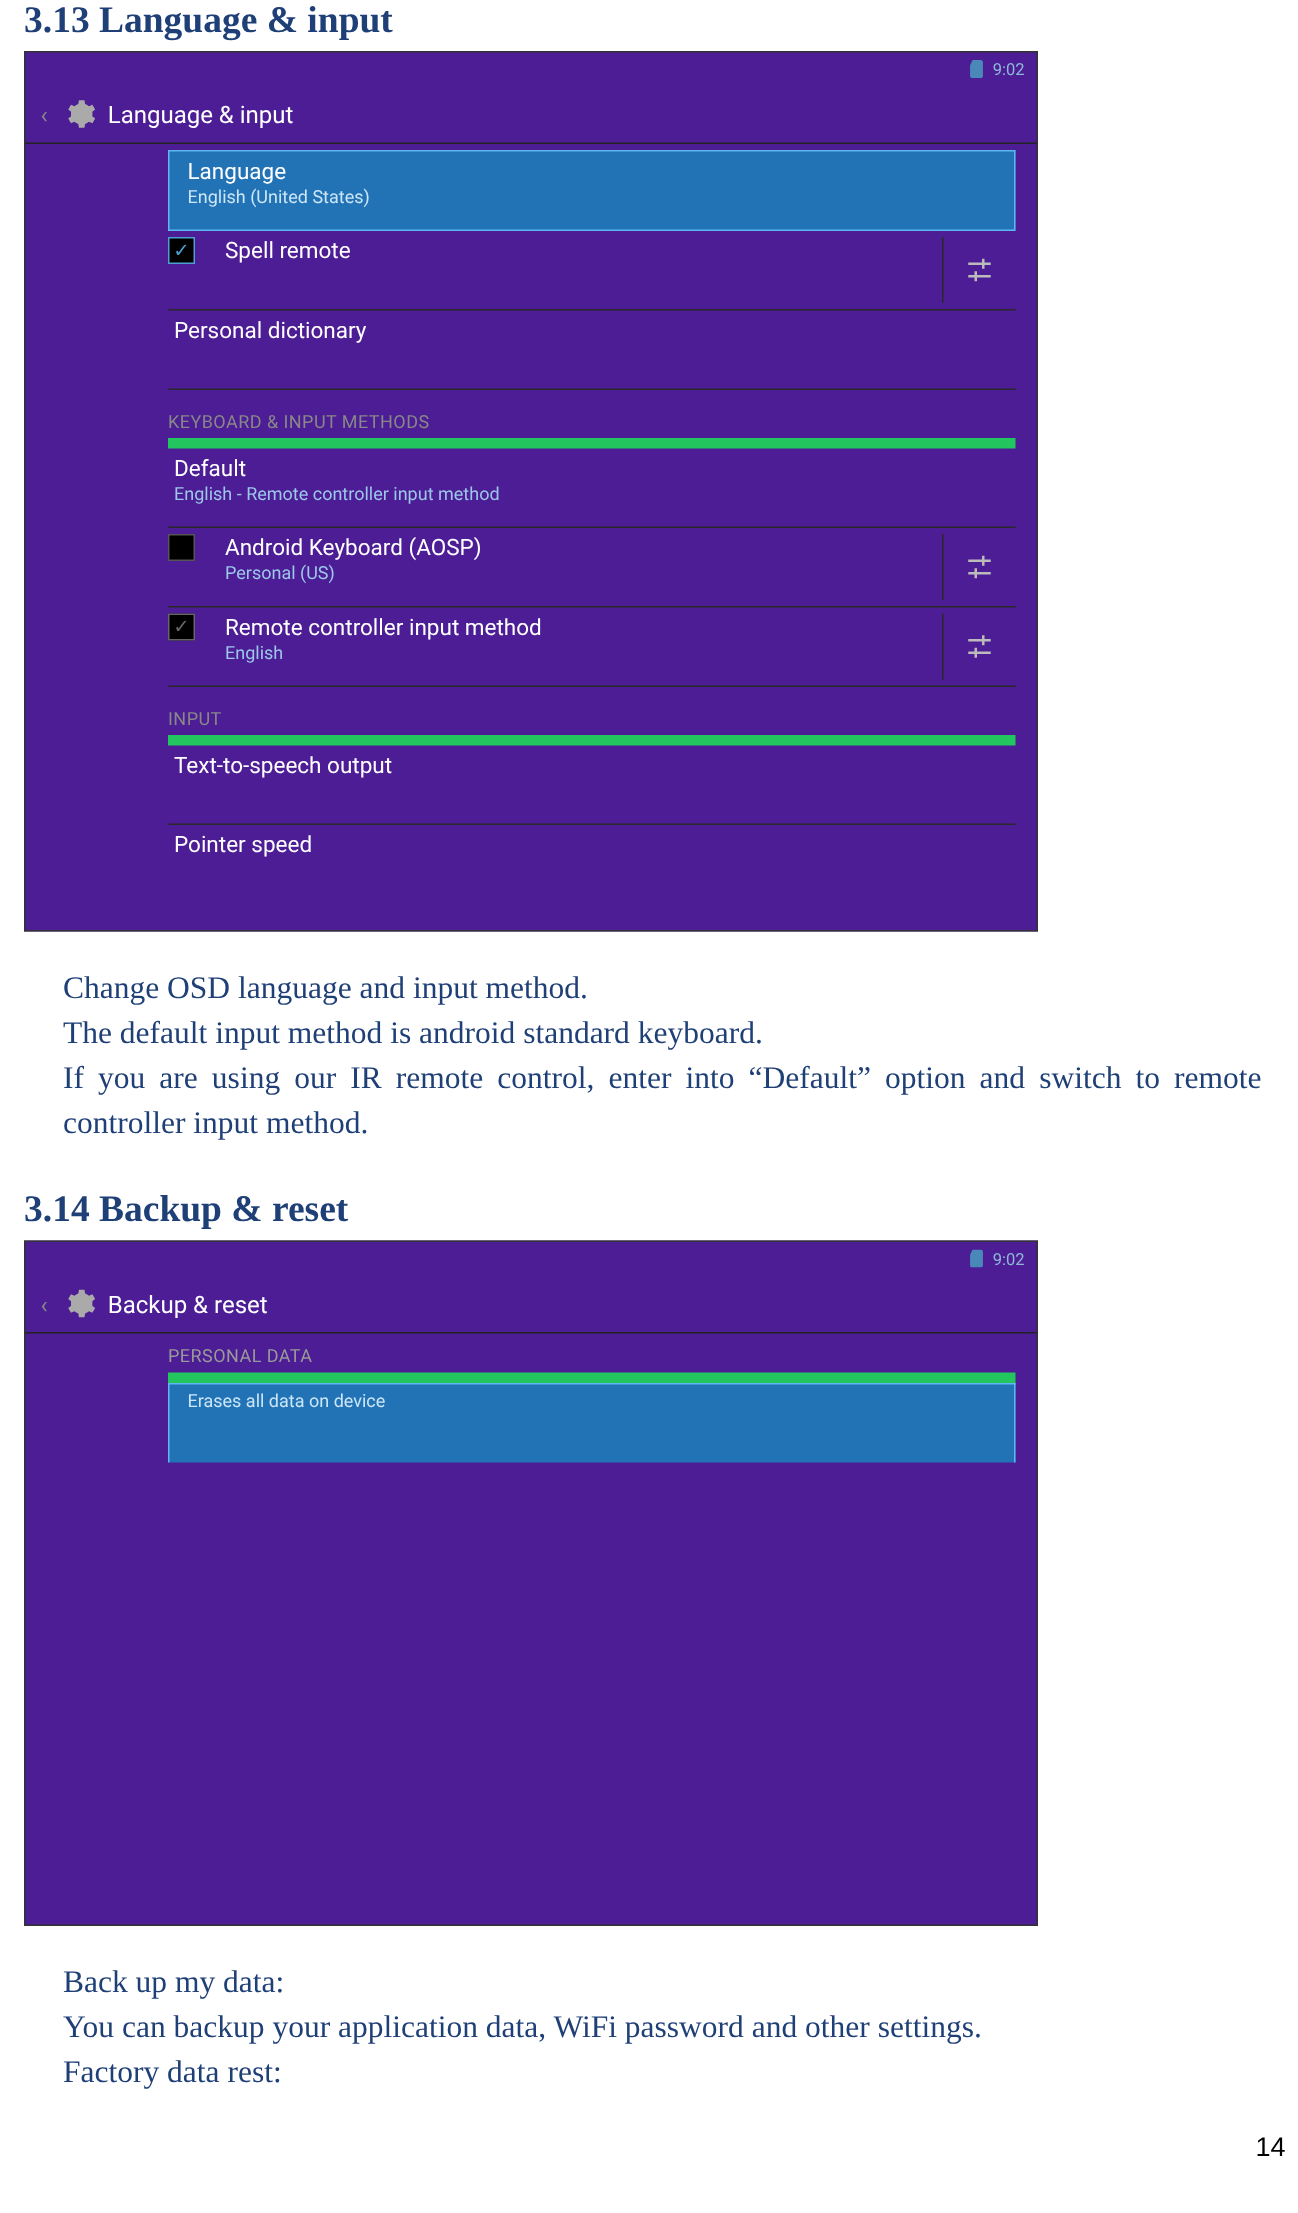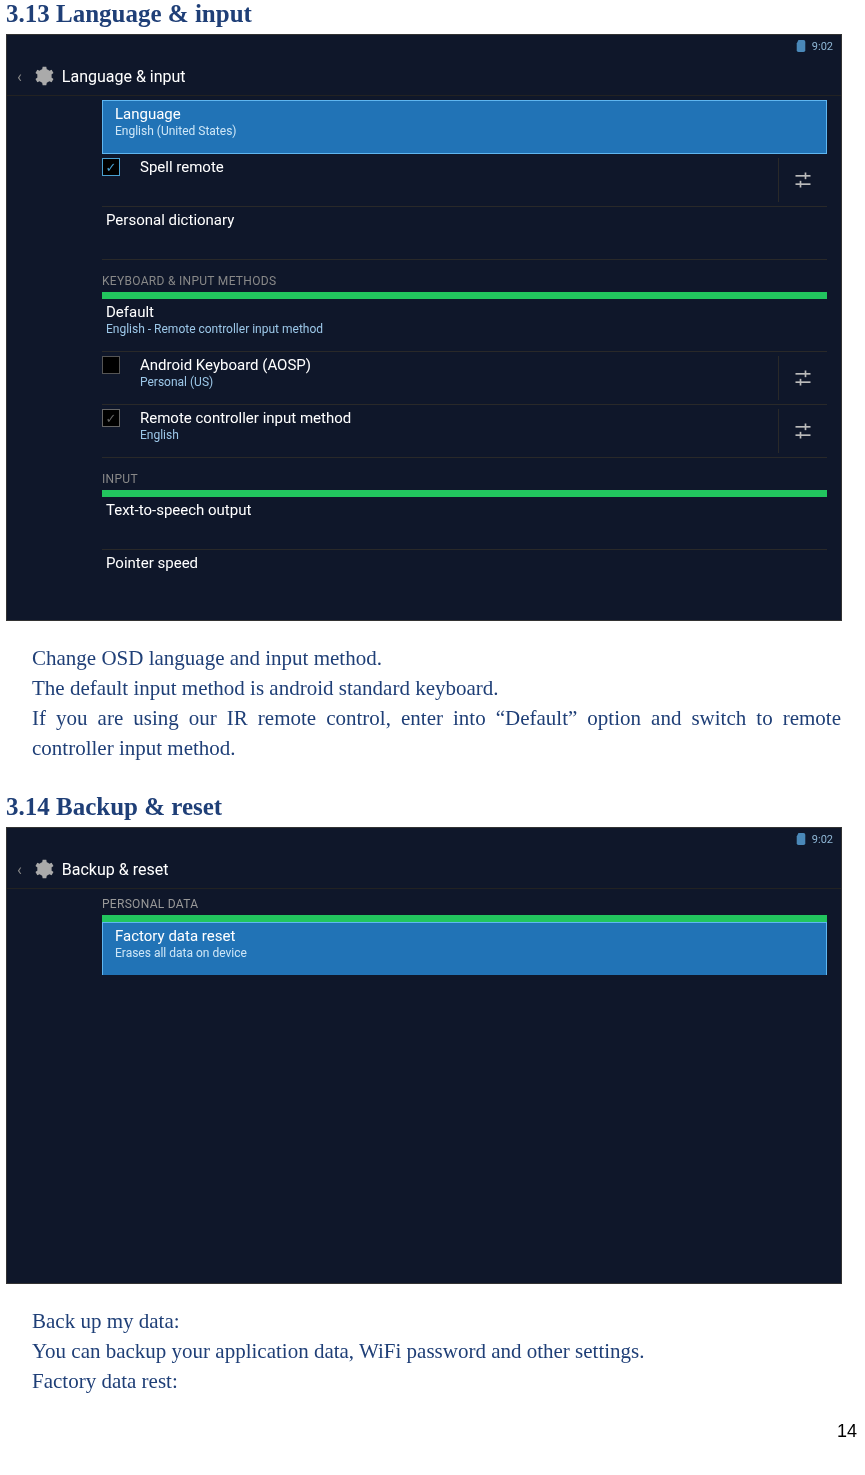--- a/index.html
+++ b/index.html
@@ -3,38 +3,38 @@
 <meta charset="utf-8">
 <style>
   body {
     margin: 0;
     padding: 0;
     background: #ffffff;
     font-family: "Times New Roman", serif;
     width: 865px;
   }
   .page {
-    padding: 0 8px 0 6px;
+    padding: 0 8px 0 16px;
     position: relative;
   }
   .section-heading {
     color: #1f3f77;
     font-size: 25px;
     font-weight: bold;
     margin: 0 0 6px 0;
   }
   .section-heading-2 {
     color: #1f3f77;
     font-size: 25px;
     font-weight: bold;
     margin: 30px 0 6px 0;
   }
   .screenshot {
-    width: 836px;
-    background: #0f172a;
+    width: 676px;
+    background: #4c1d95;
     border: 1px solid #333;
     font-family: "Roboto", "Arial", sans-serif;
     color: #fff;
     box-sizing: border-box;
   }
   .status-bar {
     display: flex;
     justify-content: flex-end;
     align-items: center;
     padding: 3px 8px;
@@ -300,21 +300,20 @@
       <span class="back-caret">‹</span>
       <svg class="gear-icon" viewBox="0 0 24 24">
           <path d="M12 8a4 4 0 1 0 0 8 4 4 0 0 0 0-8zm9.4 4c0-.6 0-1.1-.1-1.6l2.1-1.6-2-3.5-2.5 1a8 8 0 0 0-2.8-1.6L15.6 2h-4l-.5 2.7A8 8 0 0 0 8.3 6.3l-2.5-1-2 3.5 2.1 1.6c-.1.5-.1 1-.1 1.6s0 1.1.1 1.6l-2.1 1.6 2 3.5 2.5-1a8 8 0 0 0 2.8 1.6l.5 2.7h4l.5-2.7a8 8 0 0 0 2.8-1.6l2.5 1 2-3.5-2.1-1.6c.1-.5.1-1 .1-1.6z"></path>
         </svg>
       <span class="title-text">Backup &amp; reset</span>
     </div>
     <div class="list-area screenshot2-body">
       <div class="cat-header pd" style="padding-top:4px">PERSONAL DATA</div>
       <div class="row highlighted" style="border-bottom:none">
         <div class="content-col indent">
-          <div class="row-title">Factory data reset</div>
           <div class="row-sub">Erases all data on device</div>
         </div>
       </div>
     </div>
   </div>
 
   <div class="body-text">
     <p>Back up my data:</p>
     <p>You can backup your application data, WiFi password and other settings.</p>
     <p>Factory data rest:</p>

